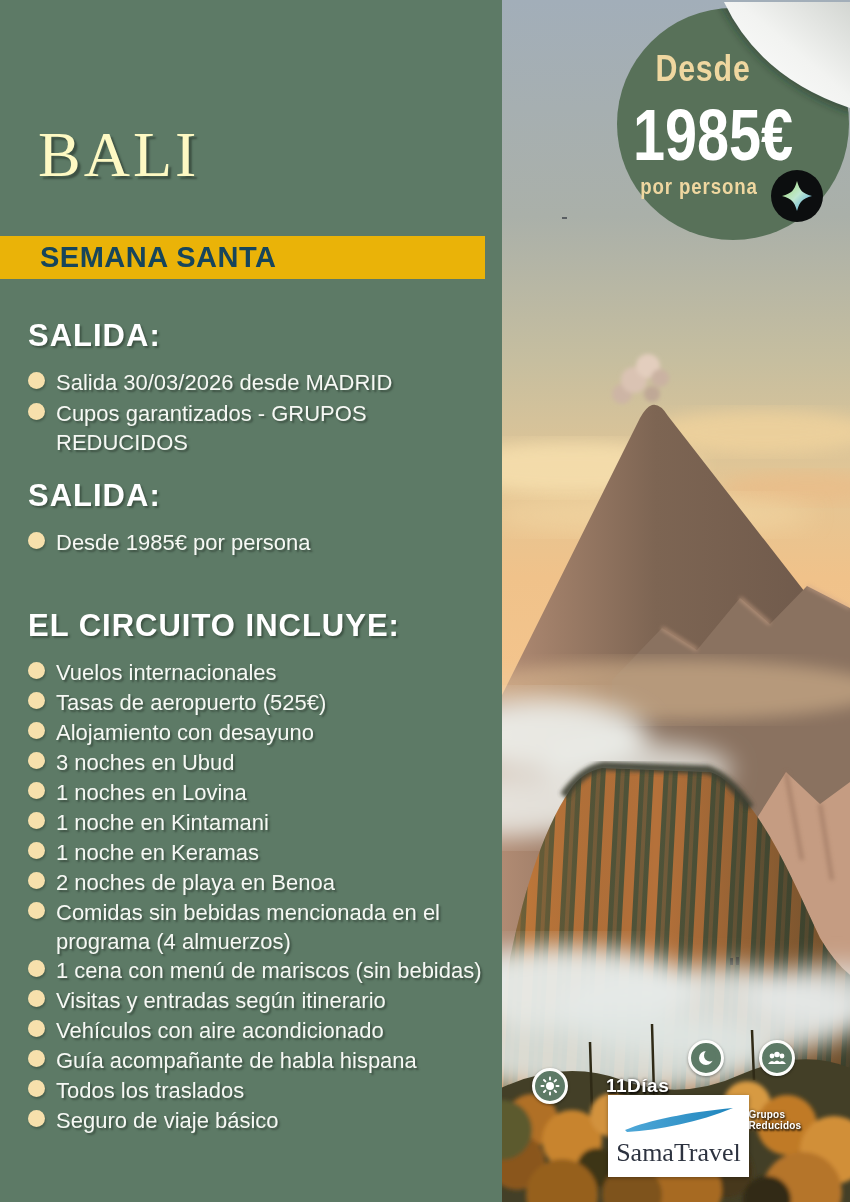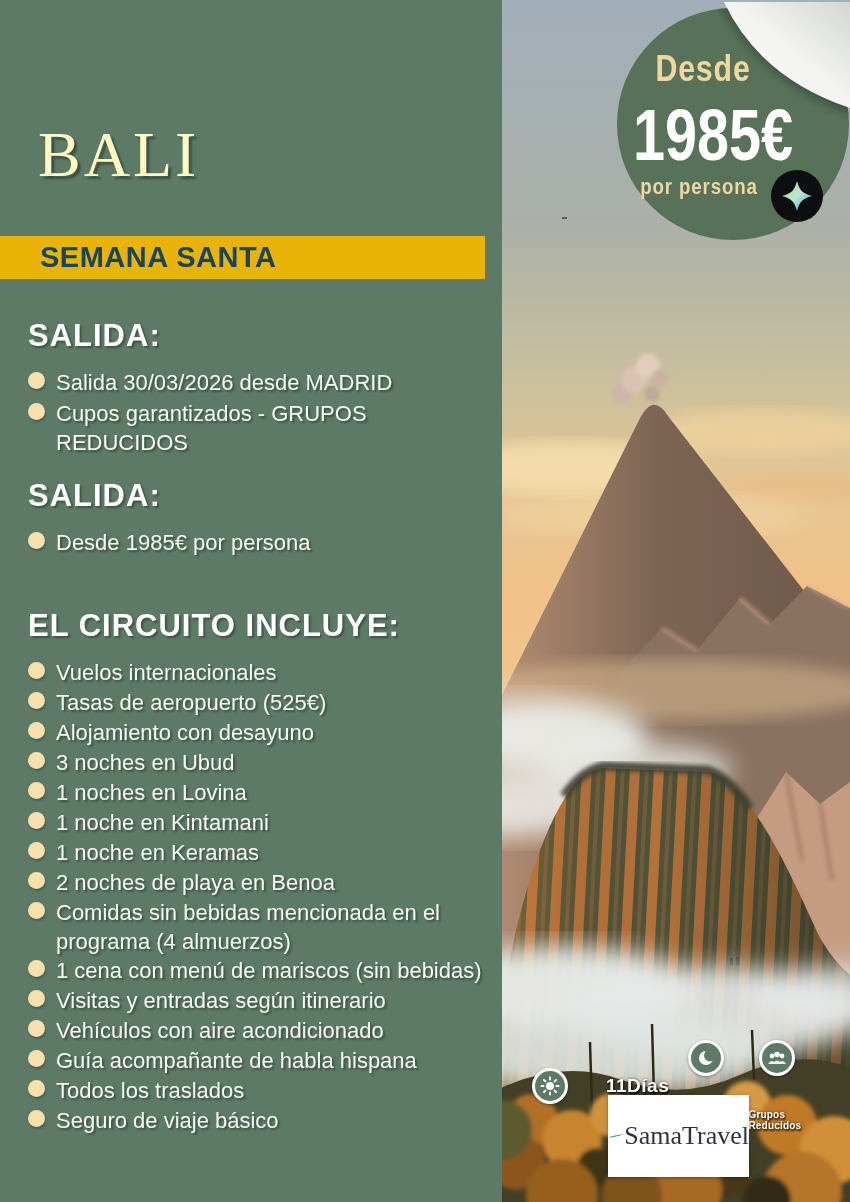--- a/index.html
+++ b/index.html
@@ -51,21 +51,21 @@
   .stat-circle{width:30px;height:30px;border-radius:50%;background:#5d7a66;
                border:3px solid #fdfdfb;box-shadow:0 1px 3px rgba(0,0,0,.4);
                display:flex;align-items:center;justify-content:center;}
   .stat-label{font-size:19px;font-weight:800;color:#fff;letter-spacing:.5px;margin-left:5px;
               text-shadow:0 0 3px rgba(0,0,0,.65),1px 2px 2px rgba(0,0,0,.8);}
   .stat+.stat{margin-left:13px;flex-direction:column;}
   .stat-label.small{font-size:10px;line-height:1.1;width:62px;letter-spacing:.2px;}
 
   
   .logo-box{position:absolute;left:608px;top:1095px;width:141px;height:82px;background:#ffffff;
-            display:flex;flex-direction:row;align-items:center;justify-content:center;
+            display:flex;flex-direction:column;align-items:center;justify-content:center;
             box-shadow:0 1px 4px rgba(0,0,0,.35);}
   .logo-text{font-family:"Liberation Serif",serif;font-size:26px;color:#2d3340;margin-top:0px;}
 </style>
 </head>
 <body>
 
 <div class="poster">
 
   <div class="photo">
     <svg width="348" height="1202" viewBox="0 0 348 1202">

